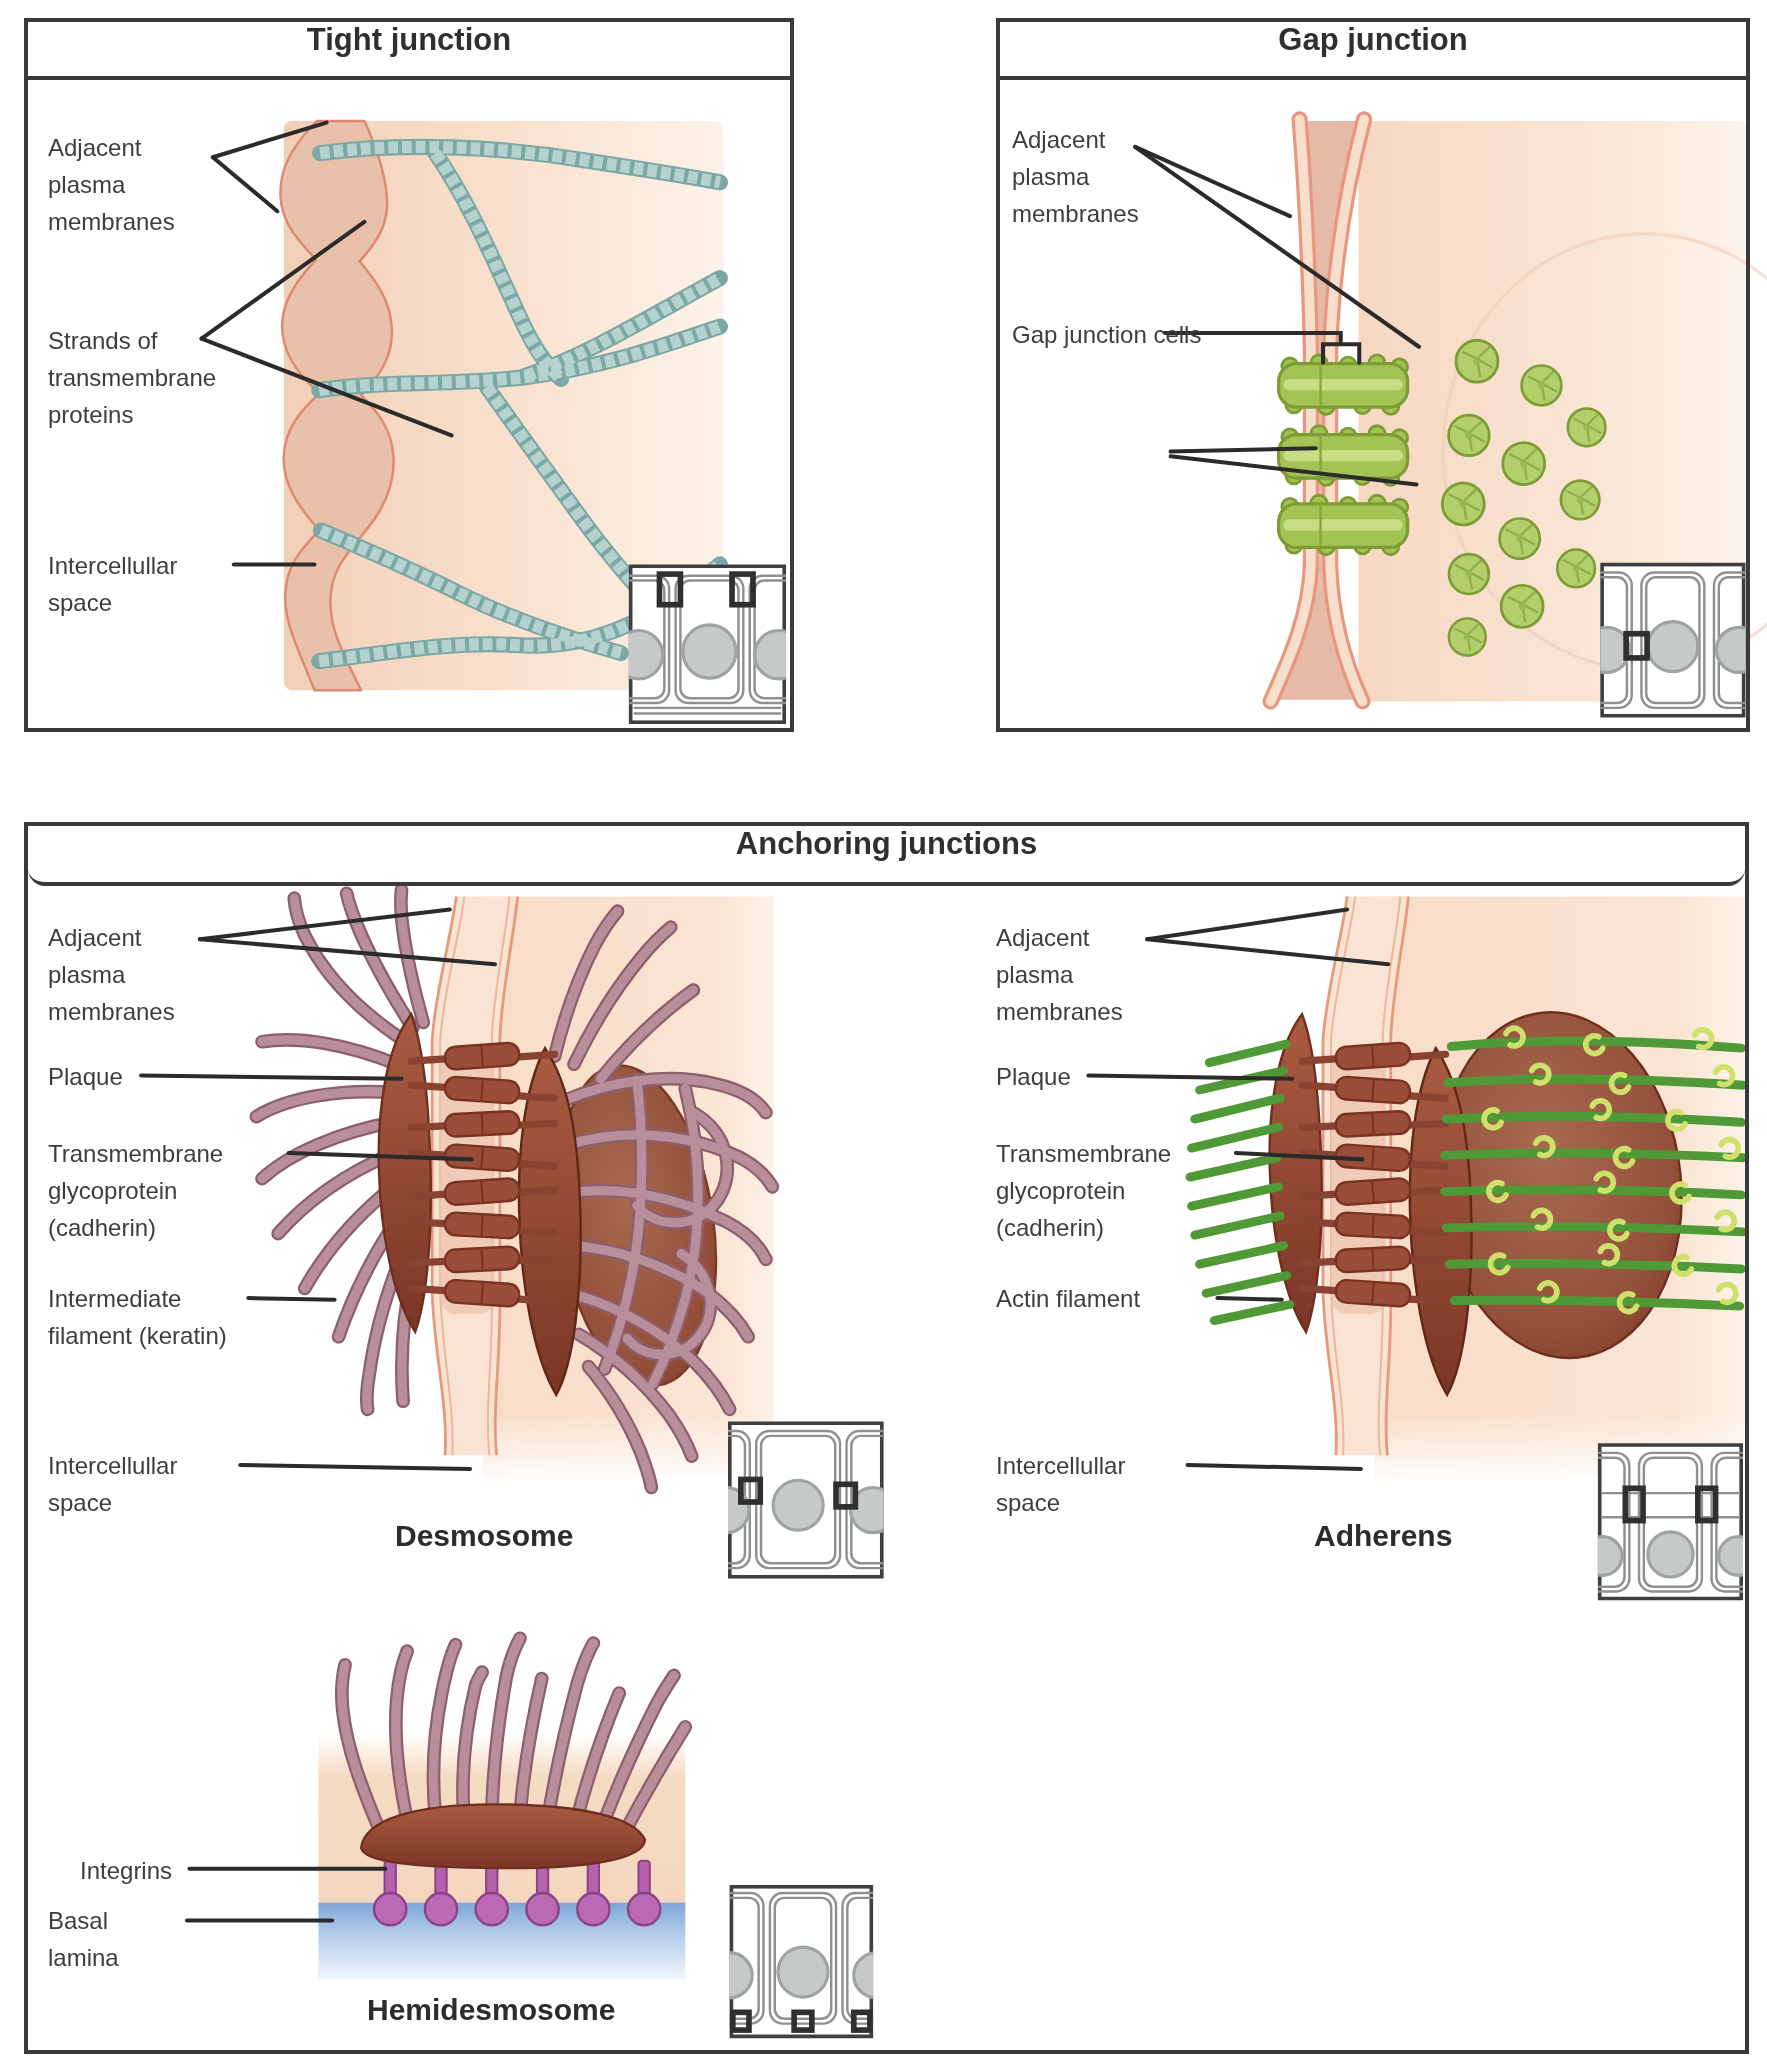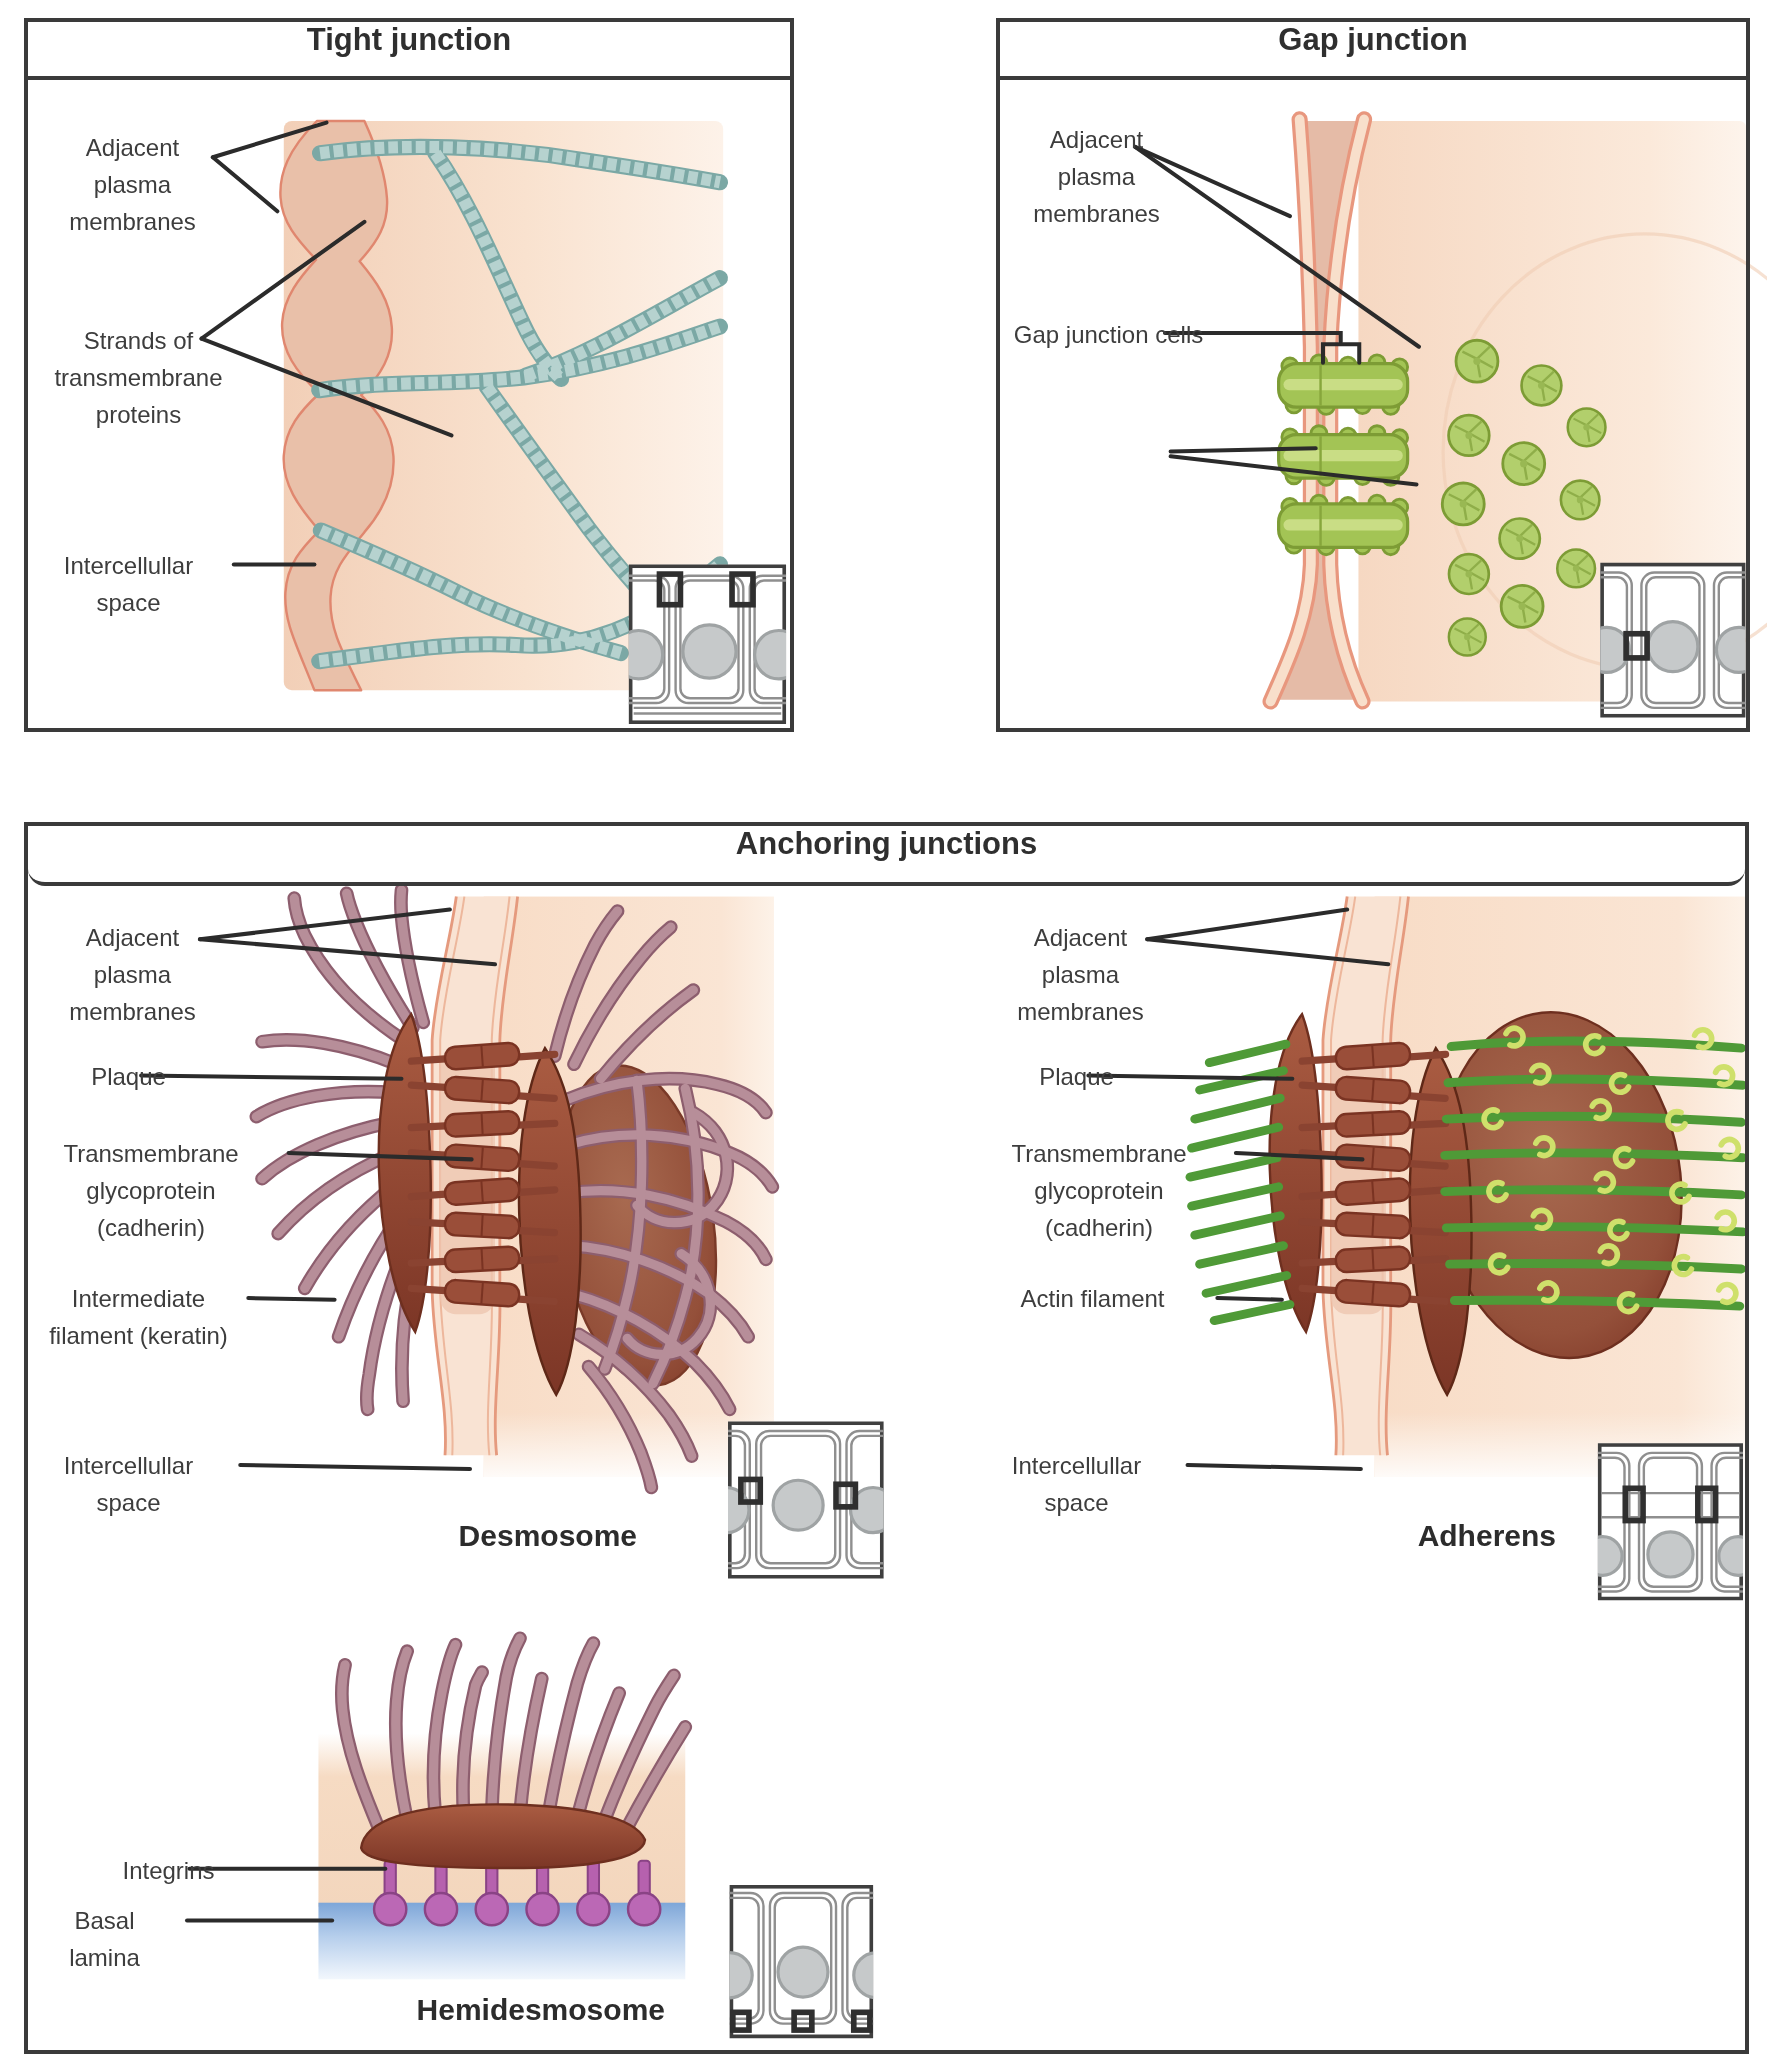--- a/index.html
+++ b/index.html
@@ -2,22 +2,22 @@
 <html style="font-size:13px"><head>
 <meta charset="utf-8">
 <style>
   html,body{margin:0;padding:0;background:#ffffff;}
   .page{position:relative;width:1768px;height:2064px;background:#ffffff;
         font-family:"Liberation Sans",sans-serif;overflow:hidden;}
   .art{position:absolute;left:0;top:0;z-index:1;}
   .panel{position:absolute;border:4px solid #3a3a3a;background:transparent;z-index:2;box-sizing:border-box;}
   .panel-header{width:100%;border-bottom:4px solid #3a3a3a;display:flex;align-items:flex-start;justify-content:center;box-sizing:border-box;}
   .panel-title{font-weight:bold;font-size:31px;color:#2f2f2f;}
-  .lbl{position:absolute;z-index:3;font-size:24px;line-height:37px;color:#3d3d3d;text-align:center;}
-  .cap{position:absolute;z-index:3;font-weight:bold;font-size:30px;color:#2c2c2c;text-align:right;}
+  .lbl{position:absolute;z-index:3;font-size:24px;line-height:37px;color:#3d3d3d;}
+  .cap{position:absolute;z-index:3;font-weight:bold;font-size:30px;color:#2c2c2c;text-align:left;}
   
   .bu{stroke:#7ba8a5;stroke-width:20;fill:none;stroke-linecap:round;}
   .bo{stroke:#b6d2cf;stroke-width:15;fill:none;stroke-dasharray:12 5;}
   .fu{stroke:#8d5e6e;stroke-width:17;fill:none;stroke-linecap:round;}
   .fo{stroke:#b78e99;stroke-width:11.5;fill:none;stroke-linecap:round;}
   .mb-under{stroke:#e8977e;stroke-width:20;fill:none;stroke-linecap:round;}
   .mb-over{stroke:#f8dfcb;stroke-width:12;fill:none;stroke-linecap:round;}
   .lead{stroke:#2b2b2b;stroke-width:5;fill:none;stroke-linecap:round;}
   .cellwall{stroke:#8f8f8f;stroke-width:3;fill:none;}
   .nucleus{fill:#c6c9ca;stroke:#9fa3a4;stroke-width:4;}

